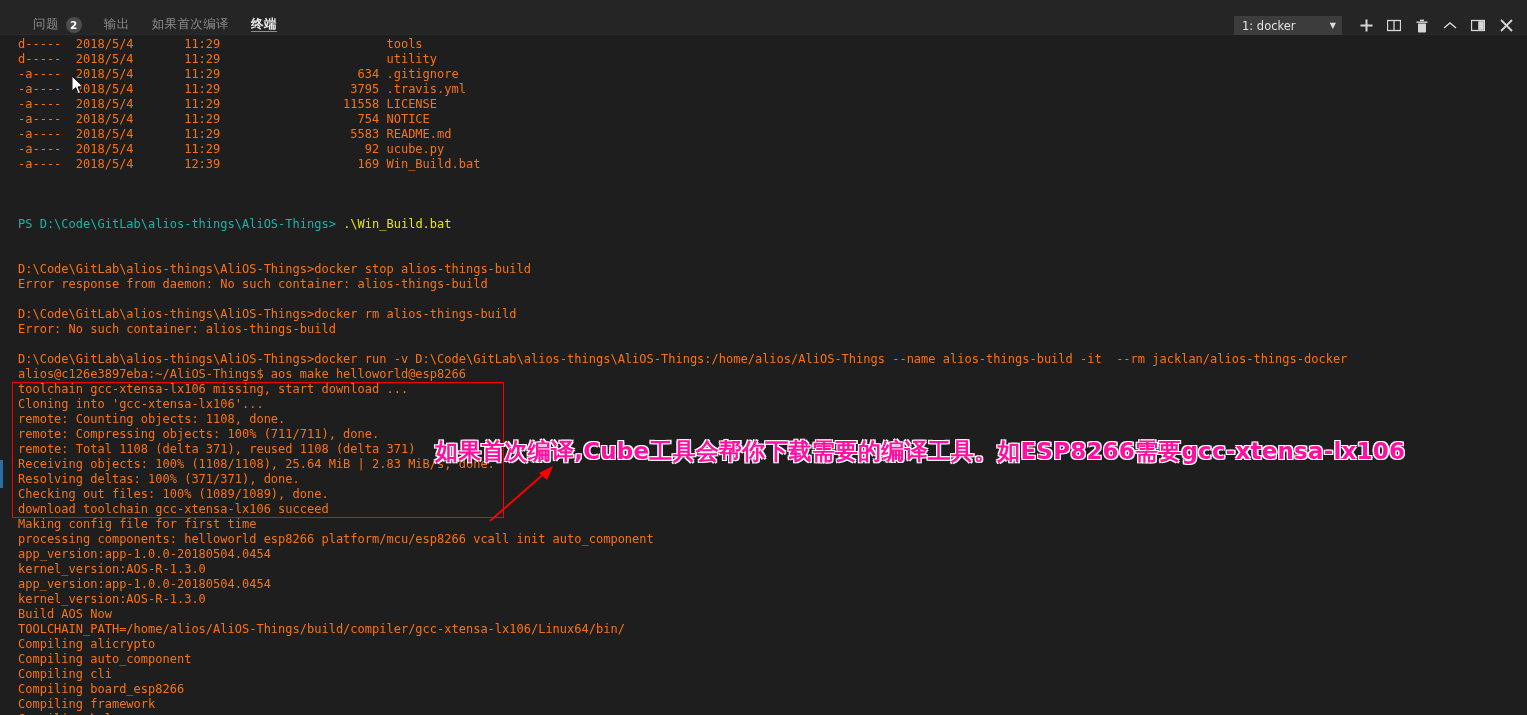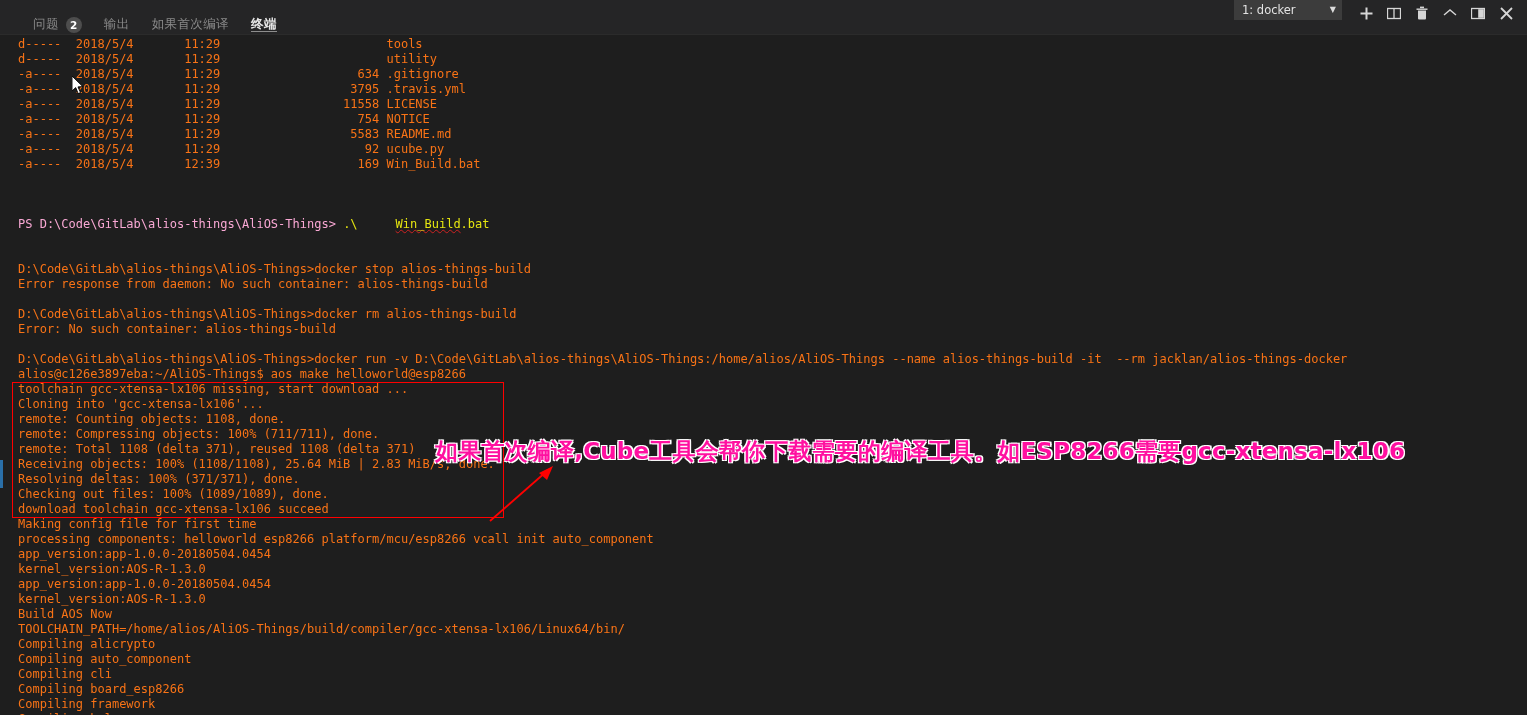--- a/index.html
+++ b/index.html
@@ -68,23 +68,24 @@
     color: #ffffff;
     font-size: 10.5px;
     font-weight: bold;
     box-sizing: border-box;
     font-family: "DejaVu Sans", sans-serif;
   }
 
   .header-actions {
     position: absolute;
     right: 8px;
-    top: 0;
+    top: 8px;
     height: 35px;
     display: flex;
+    align-items: center;
     gap: 2px;
   }
   .term-select {
     display: flex;
     align-items: center;
     justify-content: space-between;
     width: 108px;
     height: 20px;
     background: #3c3c3c;
     border: 1px solid #3c3c3c;
@@ -139,29 +140,27 @@
     top: 2px;
     right: 0;
     font-family: "DejaVu Sans Mono", "Liberation Mono", monospace;
     font-size: 12px;
     line-height: 15px;
     color: #cccccc;
     white-space: pre;
   }
   .ln { height: 15px; }
   .blank { height: 15px; }
-  .c-cyan   { color: #f9a8d4; }
+  .c-cyan   { color: #14b8a6; }
   .c-yellow { color: #e5e510; }
   .c-grey   { color: #f97316; }
   .sq-underline {
-    text-decoration: underline;
     text-decoration-color: #cc2222;
     text-decoration-style: wavy;
     text-decoration-thickness: 1px;
-    margin-left: 38px;
   }
 
   
   .anno-box {
     position: absolute;
     left: 12px;
     top: 347px;
     width: 492px;
     height: 136px;
     border: 1.6px solid #ff0000;

